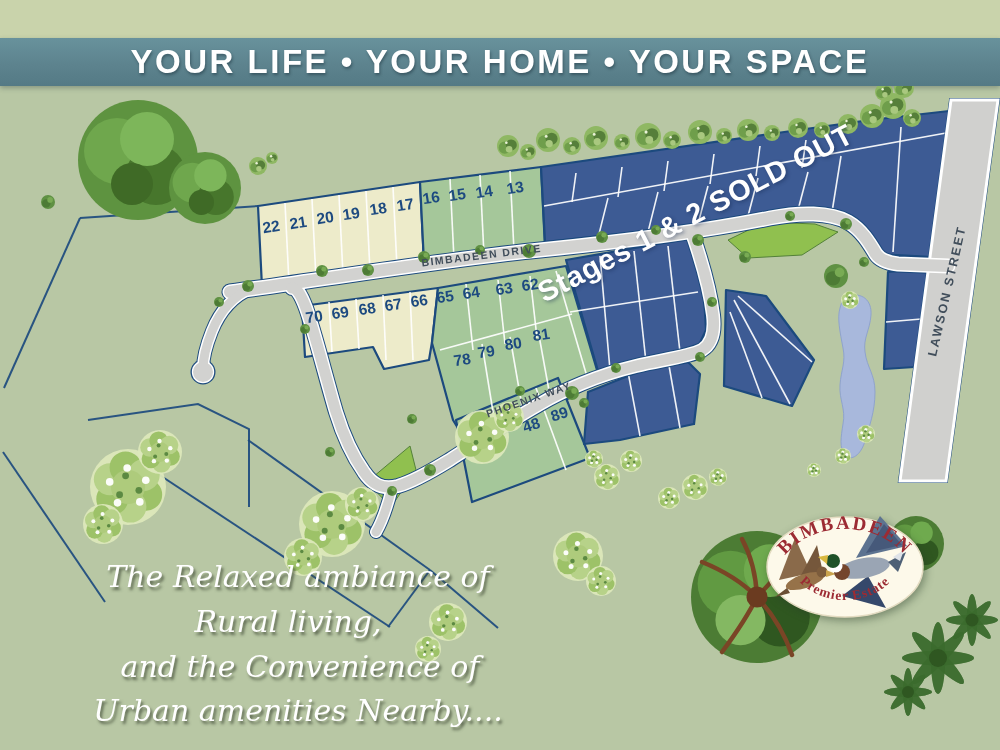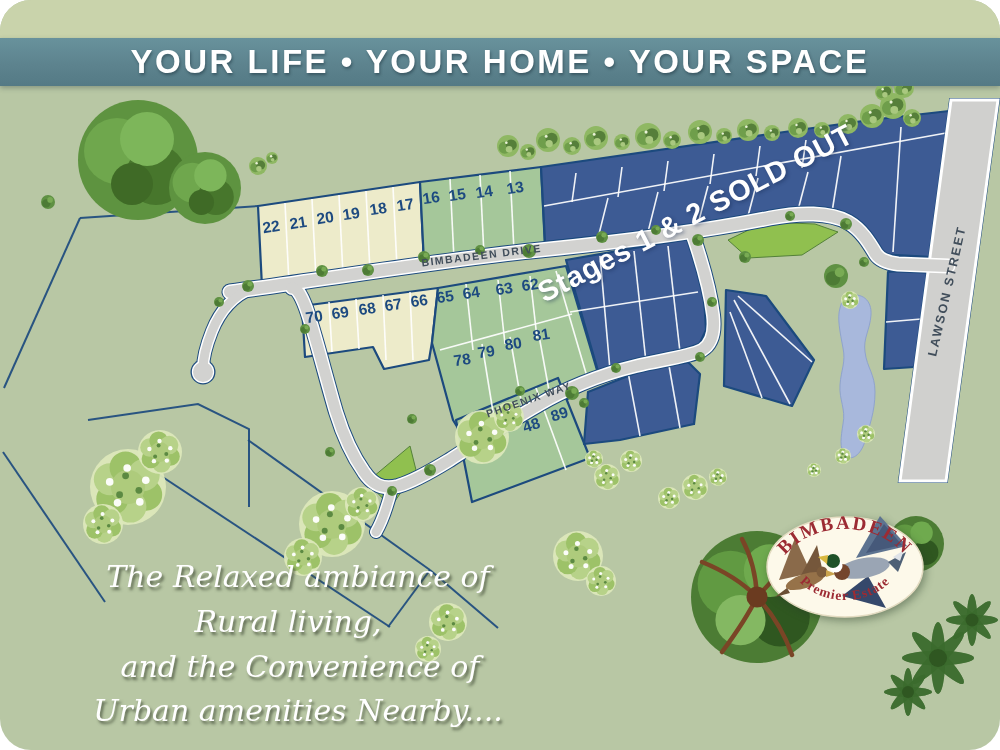--- a/index.html
+++ b/index.html
@@ -1,17 +1,17 @@
 <!DOCTYPE html>
 <html><head>
 <meta charset="utf-8">
 <style>
   html,body{margin:0;padding:0;}
   .page{position:relative;width:1000px;height:750px;overflow:hidden;
-        background:#b8c7a4;font-family:"Liberation Sans",sans-serif;border-radius:31px;}
+        background:#b8c7a4;font-family:"Liberation Sans",sans-serif;}
   .topstrip{position:absolute;top:0;left:0;width:1000px;height:38px;background:#c9d3ab;}
   .banner{position:absolute;top:38px;left:0;width:1000px;height:48px;
           background:linear-gradient(180deg,#68929c 0%,#5d838e 55%,#547a85 100%);
           display:flex;align-items:center;justify-content:center;
           box-shadow:0 2px 5px rgba(20,40,50,.3);}
   .banner-text{color:#ffffff;font-size:33px;font-weight:bold;letter-spacing:2.5px;
           text-shadow:1px 2px 3px rgba(20,40,50,.45);white-space:nowrap;}
   svg.map{position:absolute;top:86px;left:0;}
   text{user-select:none;}
   .street-label{fill:#414e5b;font-weight:bold;font-family:"Liberation Sans",sans-serif;}

